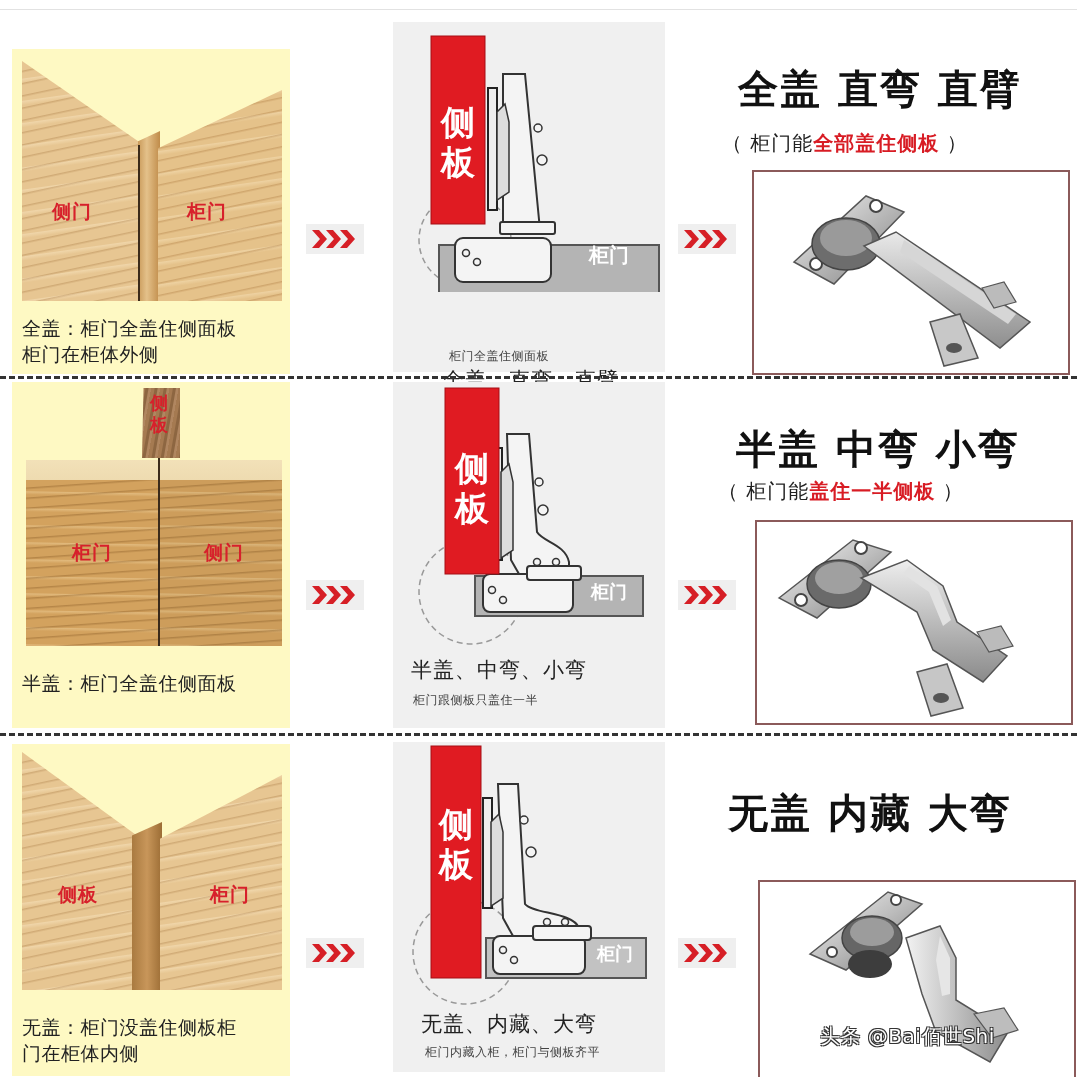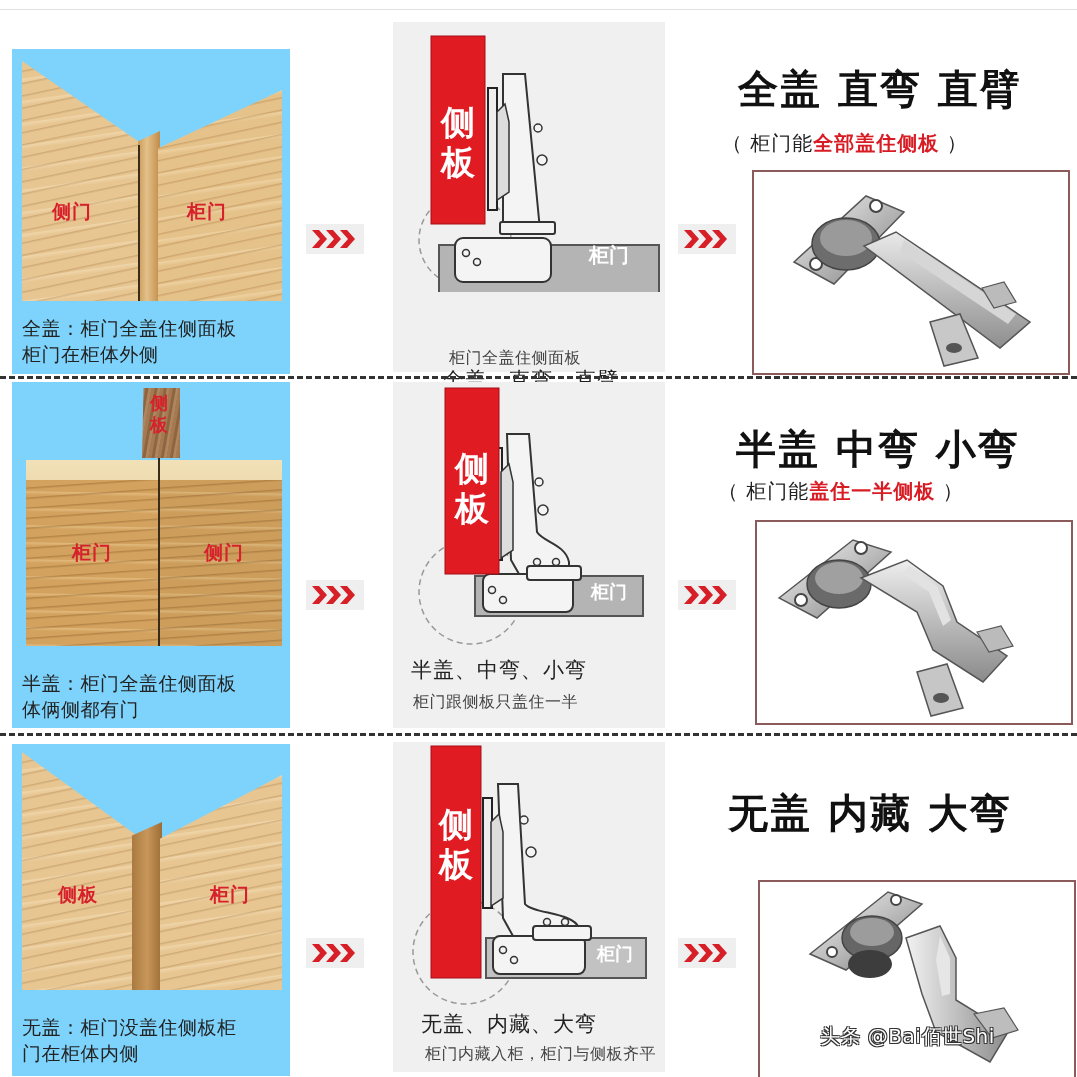--- a/index.html
+++ b/index.html
@@ -9,21 +9,21 @@
   .top-rule { position: absolute; left: 0; top: 9px; width: 1077px; height: 1px; background: #e2e2e2; }
 
   .row { position: absolute; left: 0; width: 1077px; }
   .row-1 { top: 14px; height: 362px; }
   .row-2 { top: 380px; height: 350px; }
   .row-3 { top: 740px; height: 337px; }
 
   .divider { position: absolute; left: 0; width: 1077px; height: 0; border-top: 3px dashed #333; }
 
   
-  .photo-panel { position: absolute; left: 12px; width: 278px; background: #7dd3fc; }
+  .photo-panel { position: absolute; left: 12px; width: 278px; background: #fef9c3; }
   .photo-area { position: absolute; left: 10px; right: 8px; top: 10px; overflow: hidden; }
   .photo-caption { position: absolute; left: 10px; right: 4px; font-size: 19px; line-height: 26px; color: #222; letter-spacing: 0.5px; }
 
   .wood { position: absolute; }
   .wood-light {
     background:
       repeating-linear-gradient(168deg, rgba(160,110,50,0.0) 0px, rgba(160,110,50,0.0) 9px, rgba(150,100,45,0.28) 10px, rgba(160,110,50,0.0) 12px),
       repeating-linear-gradient(172deg, rgba(255,255,255,0.0) 0 17px, rgba(255,240,210,0.35) 18px, rgba(255,255,255,0) 22px),
       #e7c692;
   }
@@ -40,21 +40,21 @@
   .seam { position: absolute; background: #3a2a1a; }
 
   
   .chevrons { position: absolute; width: 58px; height: 30px; background: #efefef; display: flex; align-items: center; justify-content: center; }
   .chevrons svg { display: block; }
 
   
   .diagram-panel { position: absolute; left: 393px; width: 272px; background: #f0f0f0; }
   .diagram-svg { position: absolute; left: 0; top: 0; }
   .diag-title { position: absolute; left: 50px; font-size: 21px; color: #222; letter-spacing: 1px; }
-  .diag-sub { position: absolute; left: 56px; font-size: 16px; color: #444; letter-spacing: 0.5px; }
+  .diag-sub { position: absolute; left: 56px; font-size: 12px; color: #444; letter-spacing: 0.5px; }
 
   
   .hinge-title { position: absolute; left: 728px; width: 345px; font-size: 40px; font-weight: bold; color: #111; letter-spacing: 2px; white-space: nowrap; }
   .hinge-subtitle { position: absolute; left: 722px; font-size: 20px; color: #222; white-space: nowrap; letter-spacing: 1px; }
   .hinge-subtitle .hl { color: #d81c24; font-weight: bold; }
   .product-frame { position: absolute; left: 752px; width: 318px; border: 2px solid #8b5a5a; background: #ffffff; overflow: hidden; }
   .product-frame svg { display: block; }
 
   .watermark { position: absolute; left: 820px; top: 1023px; font-size: 20px; color: #ffffff; text-shadow: 1px 1px 0 #333, -1px -1px 0 #333, 1px -1px 0 #333, -1px 1px 0 #333; letter-spacing: 0.5px; }
 </style>
@@ -158,21 +158,20 @@
       <span class="wood-label" style="left:128px;top:4px;width:24px;line-height:22px;font-size:18px;">侧板</span>
       <div class="wood wood-top" style="left:4px;top:72px;width:258px;height:20px;"></div>
       <div class="wood wood-mid" style="left:4px;top:92px;width:132px;height:166px;"></div>
       <div class="wood wood-mid" style="left:138px;top:92px;width:124px;height:166px;filter:brightness(0.97);"></div>
       <div class="seam" style="left:136px;top:70px;width:2px;height:188px;"></div>
       <span class="wood-label" style="left:50px;top:152px;">柜门</span>
       <span class="wood-label" style="left:182px;top:152px;">侧门</span>
     </div>
     <div class="photo-caption" style="top:288px;">
       <div>半盖：柜门全盖住侧面板</div>
-      <div>体俩侧都有门</div>
     </div>
   </div>
 
   <div class="chevrons" style="left:306px;top:200px;">
     <svg width="50" height="22" viewBox="0 0 50 22">
         <g fill="#d61f26">
           <polygon points="2,2 9,2 17,11 9,20 2,20 10,11"></polygon>
           <polygon points="16,2 23,2 31,11 23,20 16,20 24,11"></polygon>
           <polygon points="30,2 37,2 45,11 37,20 30,20 38,11"></polygon>
         </g>

